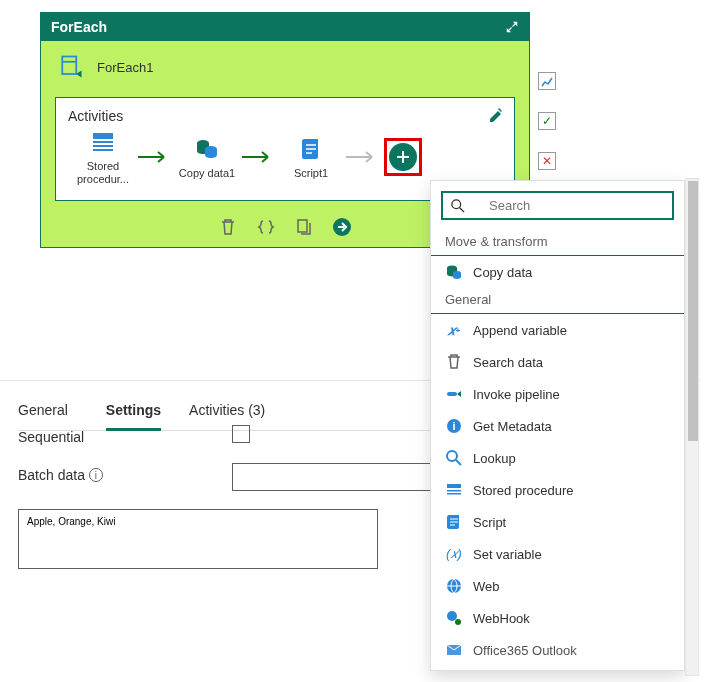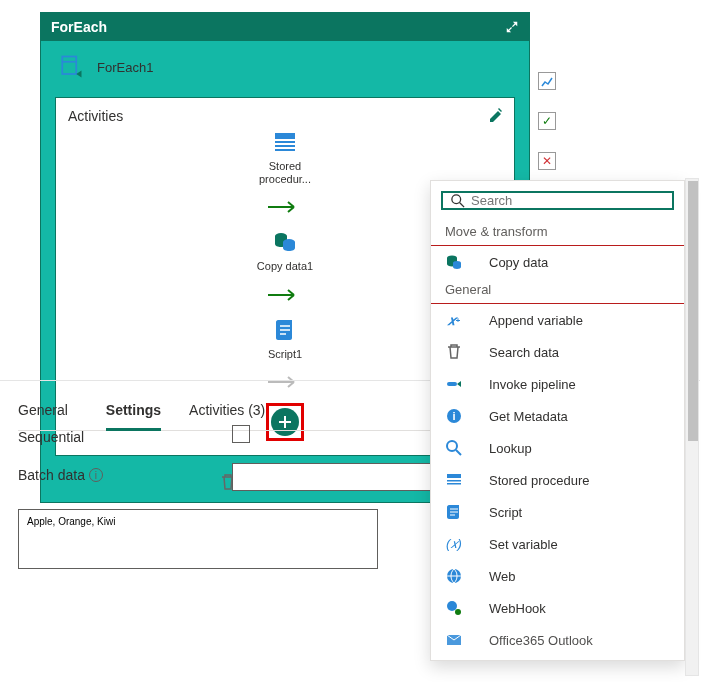--- a/index.html
+++ b/index.html
@@ -1,28 +1,28 @@
 <!DOCTYPE html>
 <html><head>
 <meta charset="utf-8">
 <style>
   * { box-sizing: border-box; margin: 0; padding: 0; }
   body { font-family: "Segoe UI", -apple-system, sans-serif; font-size: 13px; color: #323130; width: 721px; height: 682px; position: relative; background: #fff; overflow: hidden; }
 
-  .foreach-card { position: absolute; left: 40px; top: 12px; width: 490px; background: #14b8a6; border: 1px solid #0b7560; }
+  .foreach-card { position: absolute; left: 40px; top: 12px; width: 490px; background: #bef264; border: 1px solid #0b7560; }
   .card-header { background: #0b7560; color: #fff; display: flex; align-items: center; justify-content: space-between; padding: 6px 10px; font-weight: 600; font-size: 14px; }
   .card-header svg { fill: #fff; }
   .foreach-row { display: flex; align-items: center; gap: 10px; padding: 10px 14px 6px; }
   .foreach-icon { width: 32px; height: 32px; display: flex; align-items: center; justify-content: center; }
   .foreach-label { font-size: 13px; color: #323130; }
 
   .activities-box { margin: 8px 14px 10px; border: 1px solid #0b7560; background: #fff; padding: 10px 12px 14px; position: relative; }
   .activities-title { font-size: 14px; margin-bottom: 4px; }
   .edit-icon { position: absolute; right: 10px; top: 10px; color: #0b7560; }
-  .flow-row { display: flex; align-items: center; gap: 4px; padding: 0 4px; flex-direction: column; }
+  .flow-row { display: flex; align-items: center; gap: 4px; padding: 0 4px; }
   .activity { display: flex; flex-direction: column; align-items: center; width: 62px; }
   .activity .icon { width: 28px; height: 28px; display: flex; align-items: center; justify-content: center; }
   .activity .lbl { font-size: 11px; text-align: center; margin-top: 4px; line-height: 1.2; color: #323130; }
   .arrow { flex: 0 0 34px; display: flex; align-items: center; justify-content: center; }
   .add-btn { width: 28px; height: 28px; border-radius: 50%; background: #0b7560; display: flex; align-items: center; justify-content: center; }
   .add-highlight { border: 3px solid #e10000; padding: 2px; }
 
   .toolbar { display: flex; gap: 18px; justify-content: center; padding: 6px 0 10px; }
   .toolbar .tbtn { width: 20px; height: 20px; display: flex; align-items: center; justify-content: center; color: #6b6b6b; }
   .toolbar .go { color: #0b7560; }
@@ -38,24 +38,24 @@
   .form-row { display: flex; align-items: flex-start; margin-bottom: 18px; }
   .form-label { width: 214px; font-size: 14px; padding-top: 4px; display: flex; align-items: center; gap: 4px; }
   .req { color: #a80000; }
   .checkbox { width: 18px; height: 18px; border: 1px solid #605e5c; }
   .text-input { border: 1px solid #605e5c; height: 28px; padding: 0 8px; font-size: 13px; width: 360px; }
   .textarea { border: 1px solid #605e5c; padding: 6px 8px; font-size: 10px; width: 360px; height: 60px; resize: none; font-family: inherit; }
   .info-icon { width: 14px; height: 14px; border: 1px solid #605e5c; border-radius: 50%; display: inline-flex; align-items: center; justify-content: center; font-size: 10px; color: #605e5c; }
 
   .dropdown { position: absolute; left: 430px; top: 180px; width: 255px; background: #fff; border: 1px solid #e1dfdd; box-shadow: 0 6px 16px rgba(0,0,0,0.15); padding-bottom: 4px; }
   .search-wrap { padding: 10px; }
-  .search-box { border: 2px solid #0b7560; height: 19px; display: flex; align-items: center; padding: 0 8px; gap: 6px; }
+  .search-box { border: 2px solid #0b7560; height: 29px; display: flex; align-items: center; padding: 0 8px; gap: 24px; }
   .search-box input { border: none; outline: none; font-size: 13px; flex: 1; }
   .dd-section { padding: 4px 14px 6px; color: #605e5c; font-size: 13px; border-bottom: 1px solid #b91c1c; }
-  .dd-item { display: flex; align-items: center; gap: 26px; padding: 7px 14px; font-size: 13px; cursor: pointer; }
+  .dd-item { display: flex; align-items: center; gap: 10px; padding: 7px 14px; font-size: 13px; cursor: pointer; }
   .dd-icon { width: 18px; height: 18px; display: flex; align-items: center; justify-content: center; flex-shrink: 0; }
 
   .scrollbar-outer { position: absolute; left: 685px; top: 178px; width: 14px; height: 498px; background: #f1f1f1; border: 1px solid #e5e5e5; }
   .scrollbar-thumb { position: absolute; top: 2px; left: 2px; width: 10px; height: 260px; background: #c1c1c1; }
 
   .hr-top { position: absolute; left: 0; top: 380px; width: 700px; height: 1px; background: #e5e5e5; }
 
   svg { display: block; }
 </style>
 </head>

